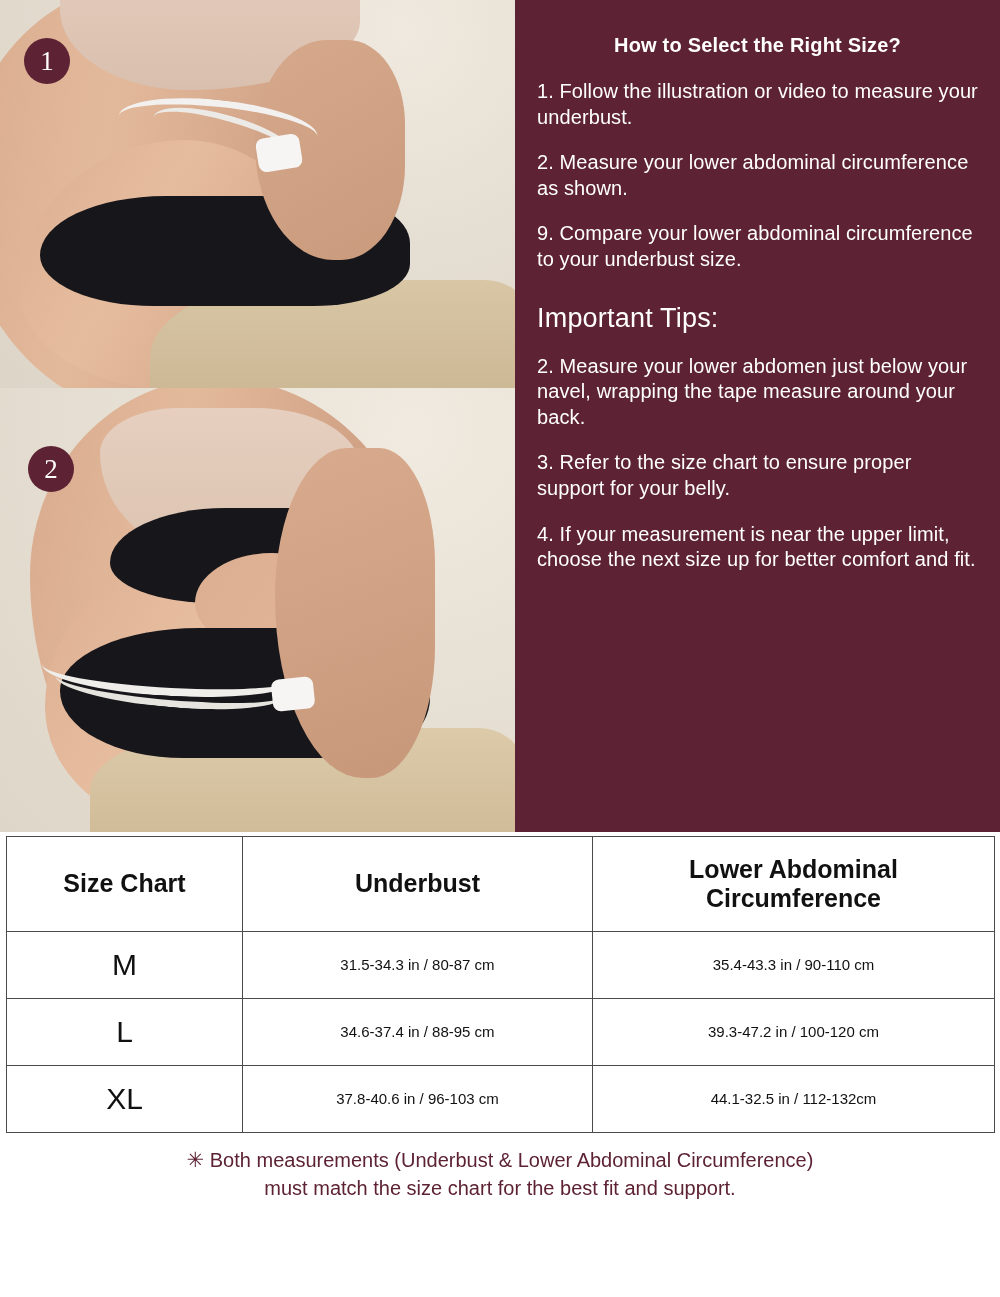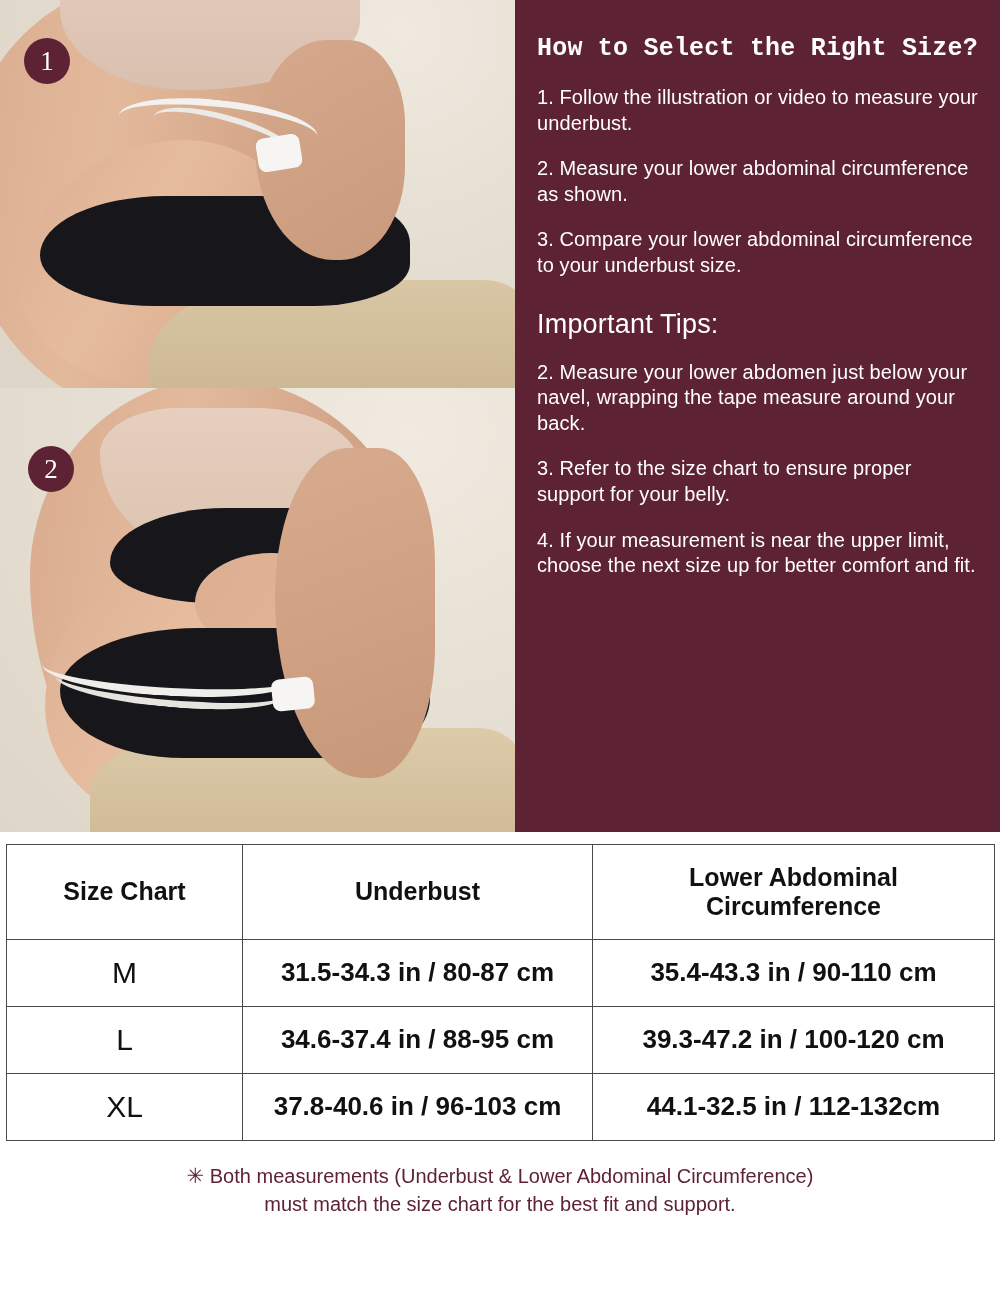--- a/index.html
+++ b/index.html
@@ -207,22 +207,22 @@
   
   .info-panel {
     width: 485px;
     height: 832px;
     background: #5d2233;
     color: #ffffff;
     padding: 34px 22px 0 22px;
     box-sizing: border-box;
   }
   .panel-title {
-    font-family: Liberation Mono, monospace;
-    font-size: 25px;
+    font-family: Liberation Sans, sans-serif;
+    font-size: 20px;
     font-weight: bold;
     text-align: center;
     margin: 0 0 22px 0;
     letter-spacing: 0.2px;
   }
   .panel-subtitle {
     font-family: "Liberation Sans", sans-serif;
     font-size: 27px;
     font-weight: normal;
     margin: 30px 0 18px 0;
@@ -232,21 +232,21 @@
     font-size: 20px;
     line-height: 1.28;
     margin-bottom: 17px;
     letter-spacing: 0.1px;
   }
 
   
   .table-wrap {
     width: 908px;
     box-sizing: border-box;
-    padding: 12px 6px;
+    padding: 4px 6px;
   }
   table.size-table {
     width: 988px;
     border-collapse: collapse;
     table-layout: fixed;
   }
   table.size-table th,
   table.size-table td {
     border: 1px solid #4a4a4a;
     text-align: center;
@@ -261,23 +261,23 @@
   col.c1 { width: 236px; }
   col.c2 { width: 350px; }
   col.c3 { width: 402px; }
 
   td.size-label {
     font-size: 30px;
     padding: 16px 6px;
     font-weight: normal;
   }
   td.size-val {
-    font-size: 26px;
+    font-size: 15px;
     padding: 16px 6px;
-    font-weight: bold;
+    font-weight: normal;
   }
 
   
   .footnote {
     margin-top: 8px;
     text-align: center;
     color: #5d2233;
     font-size: 20px;
     line-height: 1.42;
     padding: 0 26px;
@@ -323,21 +323,21 @@
         <div class="step-badge badge-2">2</div>
       </div>
 
     </div>
 
     <div class="info-panel">
       <h1 class="panel-title">How to Select the Right Size?</h1>
 
       <p class="panel-item">1. Follow the illustration or video to measure your underbust.</p>
       <p class="panel-item">2. Measure your lower abdominal circumference as shown.</p>
-      <p class="panel-item">3. Compare your lower abdominal circumference to your underbust size.</p>
+      <p class="panel-item">9. Compare your lower abdominal circumference to your underbust size.</p>
 
       <h2 class="panel-subtitle">Important Tips:</h2>
 
       <p class="panel-item">2. Measure your lower abdomen just below your navel, wrapping the tape measure around your back.</p>
       <p class="panel-item">3. Refer to the size chart to ensure proper support for your belly.</p>
       <p class="panel-item">4. If your measurement is near the upper limit, choose the next size up for better comfort and fit.</p>
     </div>
 
   </div>
 

